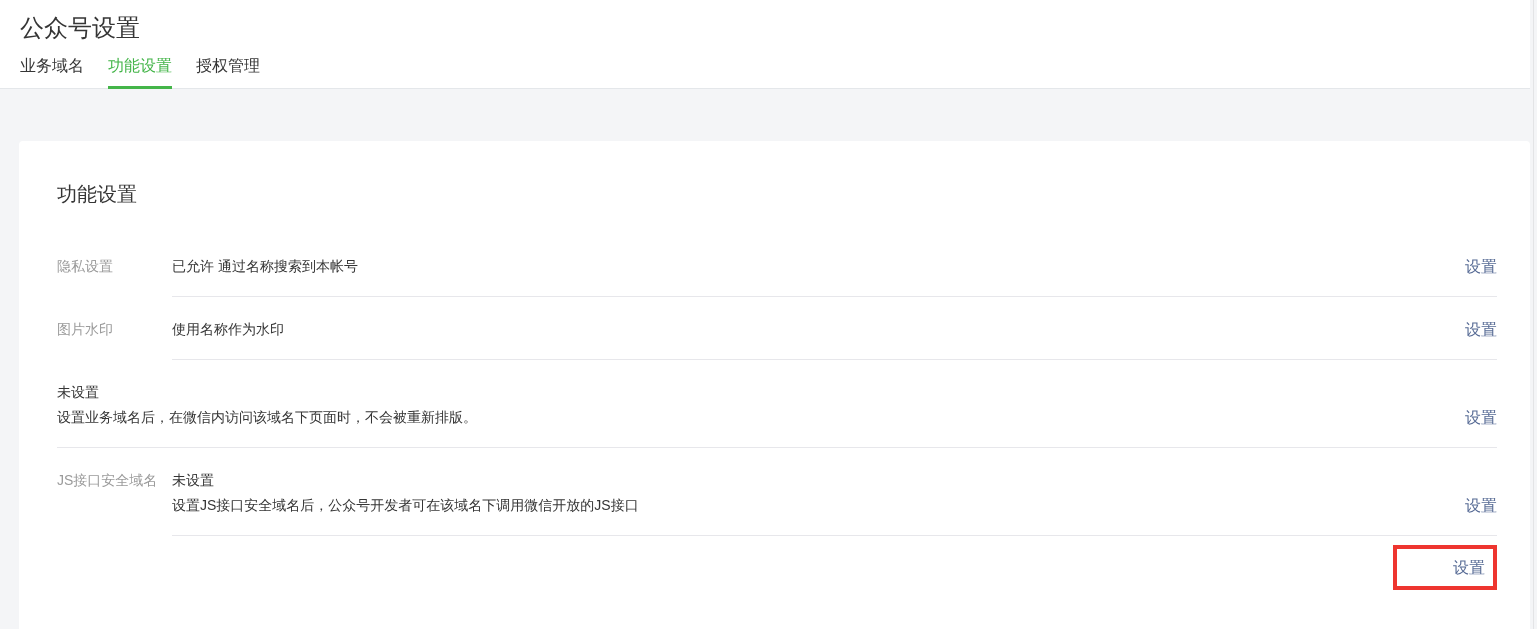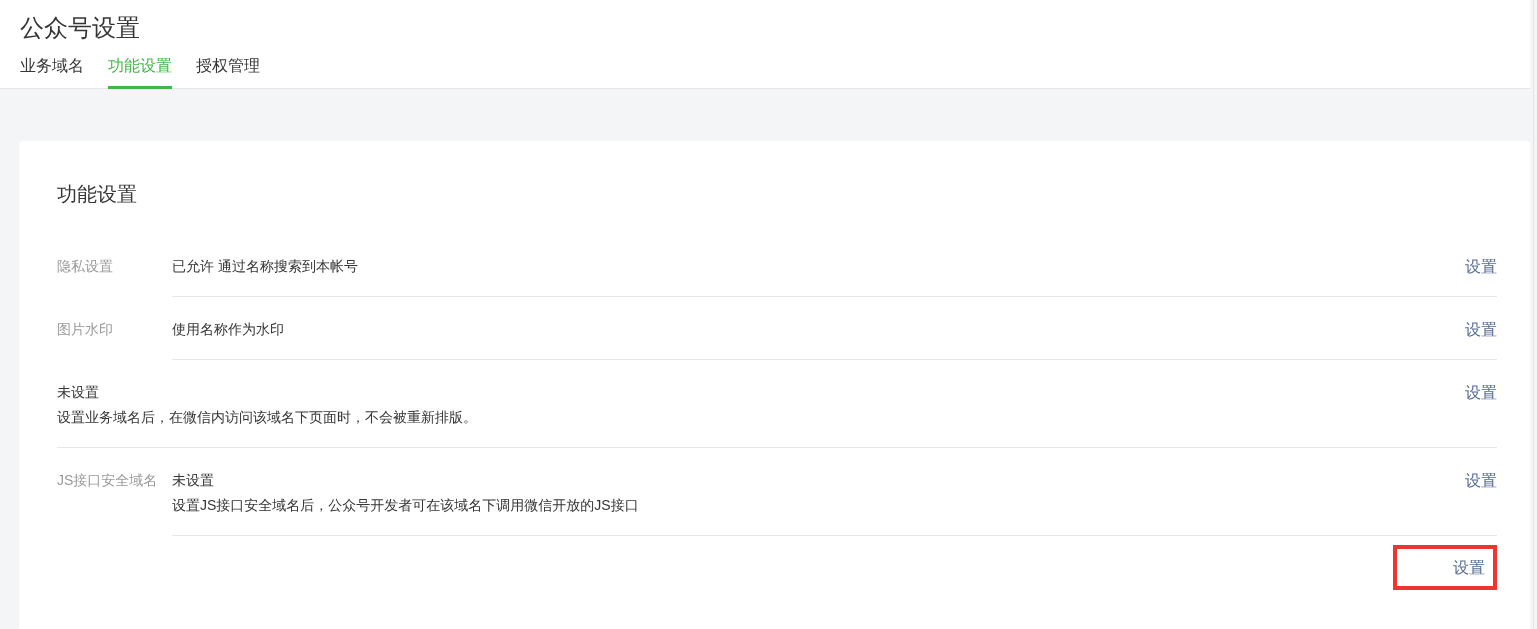--- a/index.html
+++ b/index.html
@@ -65,21 +65,21 @@
   .rows { margin-top: 26px; }
   .row { display: flex; }
   .row-label {
     width: 115px; flex-shrink: 0;
     padding-top: 20px;
     font-size: 14px; line-height: 25px;
     color: #9a9a9a;
   }
   .row-body {
     flex: 1;
-    display: flex; justify-content: space-between; align-items: flex-start;
+    display: flex; justify-content: space-between; align-items: flex-end;
     padding: 20px 0 17px;
     border-bottom: 1px solid #e7e7eb;
     gap: 48px;
   }
   .row:last-child .row-body { border-bottom: none; padding-top: 9px; }
   .row-main { flex: 1; min-height: 25px; }
   .row-value, .row-desc {
     font-size: 14px; line-height: 25px; color: #353535;
   }
   .action-link {

